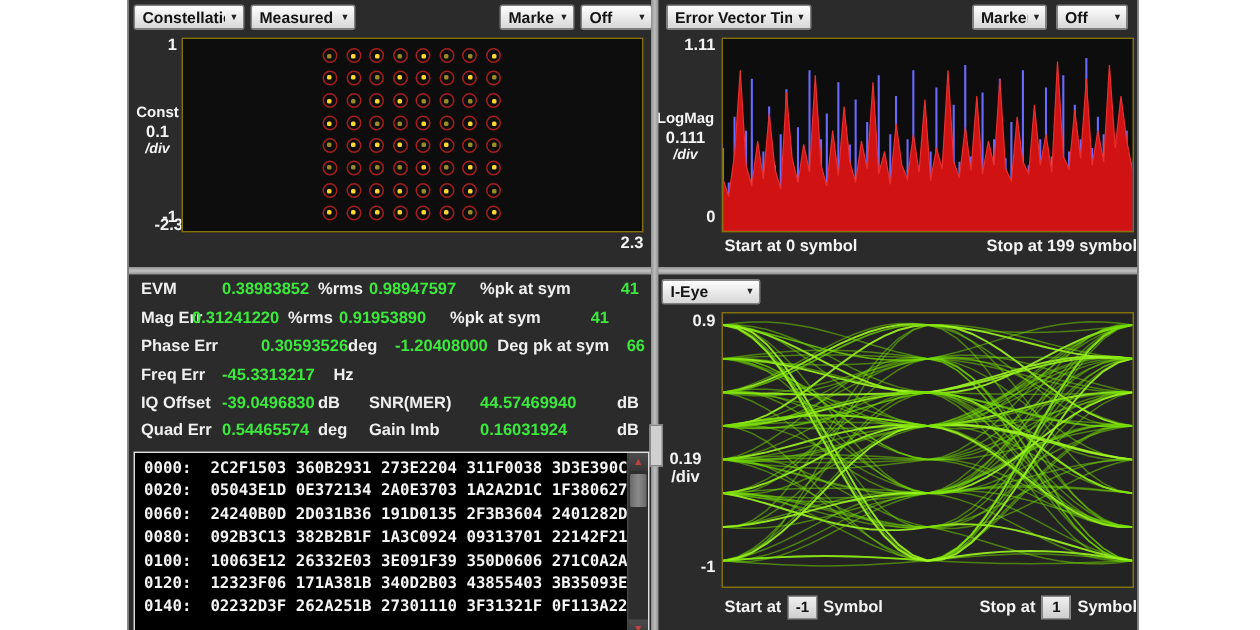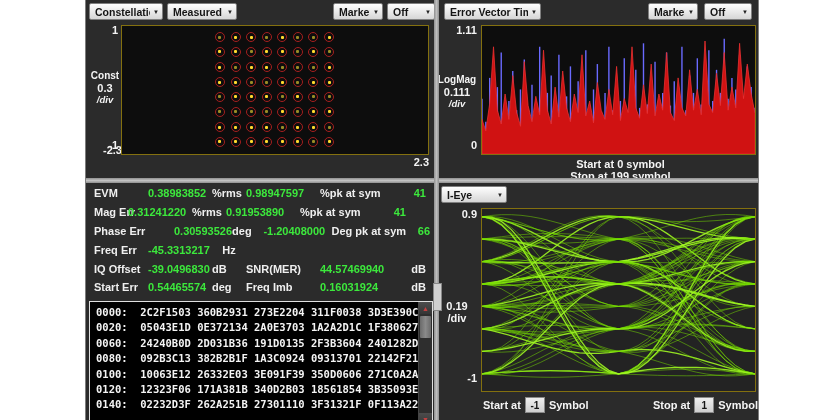--- a/index.html
+++ b/index.html
@@ -75,21 +75,21 @@
       <span class="arr">▼</span>
     </div>
     <div class="dd" style="left:301px;top:3px;width:48px;">
       <span class="lbl">Off</span>
       <span class="arr">▼</span>
     </div>
 
     <div class="axlab tr" style="left:6px;top:24px;width:26px;">1</div>
     <div class="axstack" style="left:4px;top:70px;width:30px;">
       <div>Const</div>
-      <div style="font-size:11px;">0.3</div>
+      <div style="font-size:11px;">0.1</div>
       <div class="unit">/div</div>
     </div>
     <div class="axlab tr" style="left:6px;top:139px;width:26px;">-1</div>
     <div class="axlab tr" style="left:8px;top:144px;width:28px;">-2.3</div>
     <div class="axlab tr" style="left:318px;top:156px;width:25px;">2.3</div>
 
     <div class="plot" style="left:35px;top:25px;width:308px;height:130px;">
       <div id="constdots" style="position:absolute;inset:0;">
           <div style="position: absolute; width: 8px; height: 8px; border-radius: 50%; border: 1.5px solid rgb(166, 31, 31); left: 92.9522px; top: 110.98px;">
             <div style="position: absolute; width: 3px; height: 3px; left: 2.5px; top: 2.5px; border-radius: 1px; background: rgb(255, 217, 46);"></div>
@@ -380,21 +380,21 @@
             <line x1="257.61971830985914" x2="257.61971830985914" y1="128" y2="28.828828828828833" stroke="#6a6aff" stroke-width="1.4"></line>
             <line x1="261.46478873239437" x2="261.46478873239437" y1="128" y2="70.34234234234235" stroke="#6a6aff" stroke-width="1.4"></line>
             <line x1="265.3098591549296" x2="265.3098591549296" y1="128" y2="40.36036036036036" stroke="#6a6aff" stroke-width="1.4"></line>
             <line x1="269.15492957746477" x2="269.15492957746477" y1="128" y2="61.11711711711713" stroke="#6a6aff" stroke-width="1.4"></line>
             <line x1="273" x2="273" y1="128" y2="81.87387387387388" stroke="#6a6aff" stroke-width="1.4"></line>
           </g>
           <polygon points="0,128 0.0,93.4 3.8,104.9 7.7,77.3 11.5,20.8 15.4,84.2 19.2,98.0 23.1,68.0 26.9,93.4 30.8,49.6 34.6,86.5 38.5,100.3 42.3,35.7 46.1,79.6 50.0,95.7 53.8,70.3 57.7,88.8 61.5,24.2 65.4,84.2 69.2,98.0 73.1,61.1 76.9,91.1 80.7,45.0 84.6,81.9 88.4,95.7 92.3,68.0 96.1,86.5 100.0,28.8 103.8,89.9 107.7,75.0 111.5,96.9 115.4,56.5 119.2,84.2 123.0,93.4 126.9,63.4 130.7,88.8 134.6,40.4 138.4,94.6 142.3,72.6 146.1,86.5 150.0,20.8 153.8,81.9 157.6,92.3 161.5,58.8 165.3,87.6 169.2,38.1 173.0,89.9 176.9,68.0 180.7,84.2 184.6,26.5 188.4,86.5 192.3,94.6 196.1,51.9 199.9,81.9 203.8,89.9 207.6,43.8 211.5,84.2 215.3,63.4 219.2,88.8 223.0,15.0 226.9,78.4 230.7,86.5 234.5,47.3 238.4,79.6 242.2,26.5 246.1,84.2 249.9,61.1 253.8,81.9 257.6,17.3 261.5,72.6 265.3,38.1 269.2,68.0 273.0,87.6 273,128" fill="#d01212" stroke="#e83030" stroke-width="0.8"></polygon>
         </svg>
     </div>
 
-    <div class="xrow" style="left:397px;top:158px;width:275px;justify-content:space-between;flex-direction:column;">
+    <div class="xrow" style="left:397px;top:158px;width:275px;justify-content:space-between;">
       <span>Start at 0 symbol</span>
       <span>Stop at 199 symbol</span>
     </div>
 
     <div id="meas">
         <div class="mrow">
           <div class="mcell cw" style="width: 54px; text-align: left;">EVM</div>
           <div class="mcell cg" style="width: 64px; text-align: left;">0.38983852</div>
           <div class="mcell cw" style="width: 34px; text-align: left;">%rms</div>
           <div class="mcell cg" style="width: 74px; text-align: left;">0.98947597</div>
@@ -427,37 +427,37 @@
         </div>
         <div class="mrow">
           <div class="mcell cw" style="width: 54px; text-align: left;">IQ Offset</div>
           <div class="mcell cg" style="width: 64px; text-align: left;">-39.0496830</div>
           <div class="mcell cw" style="width: 34px; text-align: left;">dB</div>
           <div class="mcell cw" style="width: 74px; text-align: left;">SNR(MER)</div>
           <div class="mcell cg" style="width: 80px; text-align: left;">44.57469940</div>
           <div class="mcell cw" style="width: 26px; text-align: right;">dB</div>
         </div>
         <div class="mrow">
-          <div class="mcell cw" style="width: 54px; text-align: left;">Start Err</div>
+          <div class="mcell cw" style="width: 54px; text-align: left;">Quad Err</div>
           <div class="mcell cg" style="width: 64px; text-align: left;">0.54465574</div>
           <div class="mcell cw" style="width: 34px; text-align: left;">deg</div>
-          <div class="mcell cw" style="width: 74px; text-align: left;">Freq Imb</div>
+          <div class="mcell cw" style="width: 74px; text-align: left;">Gain Imb</div>
           <div class="mcell cg" style="width: 80px; text-align: left;">0.16031924</div>
           <div class="mcell cw" style="width: 26px; text-align: right;">dB</div>
         </div>
       </div>
 
     <div id="hexpanel">
       <div id="hexlines">
           <div class="hexline">0000:  2C2F1503 360B2931 273E2204 311F0038 3D3E390C</div>
           <div class="hexline">0020:  05043E1D 0E372134 2A0E3703 1A2A2D1C 1F380627</div>
           <div class="hexline">0060:  24240B0D 2D031B36 191D0135 2F3B3604 2401282D</div>
           <div class="hexline">0080:  092B3C13 382B2B1F 1A3C0924 09313701 22142F21</div>
           <div class="hexline">0100:  10063E12 26332E03 3E091F39 350D0606 271C0A2A</div>
-          <div class="hexline">0120:  12323F06 171A381B 340D2B03 18561854 3B35093E</div>
+          <div class="hexline">0120:  12323F06 171A381B 340D2B03 43855403 3B35093E</div>
           <div class="hexline">0140:  02232D3F 262A251B 27301110 3F31321F 0F113A22</div>
         </div>
       <div id="sbar">
         <div class="sbtn" style="top:0;">
           <span>▲</span>
         </div>
         <div id="sthumb"></div>
         <div class="sbtn" style="bottom:0;">
           <span>▼</span>
         </div>

